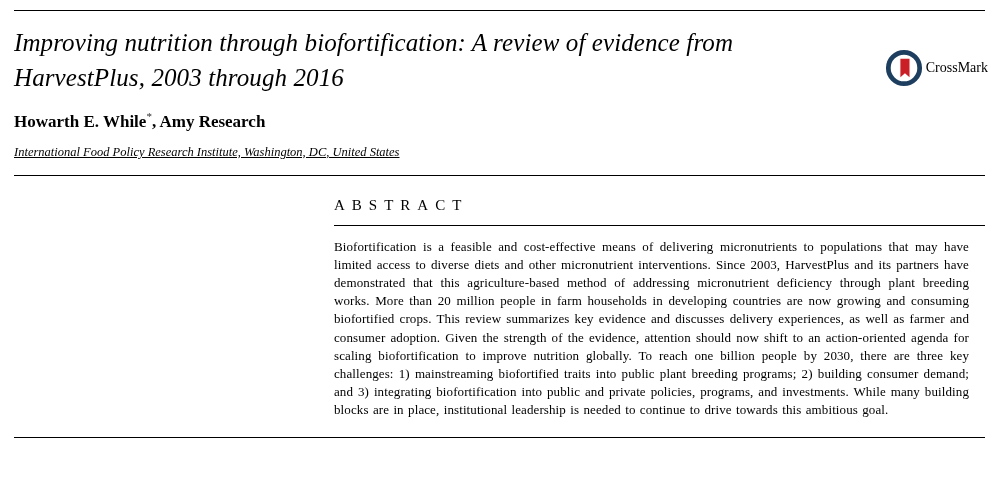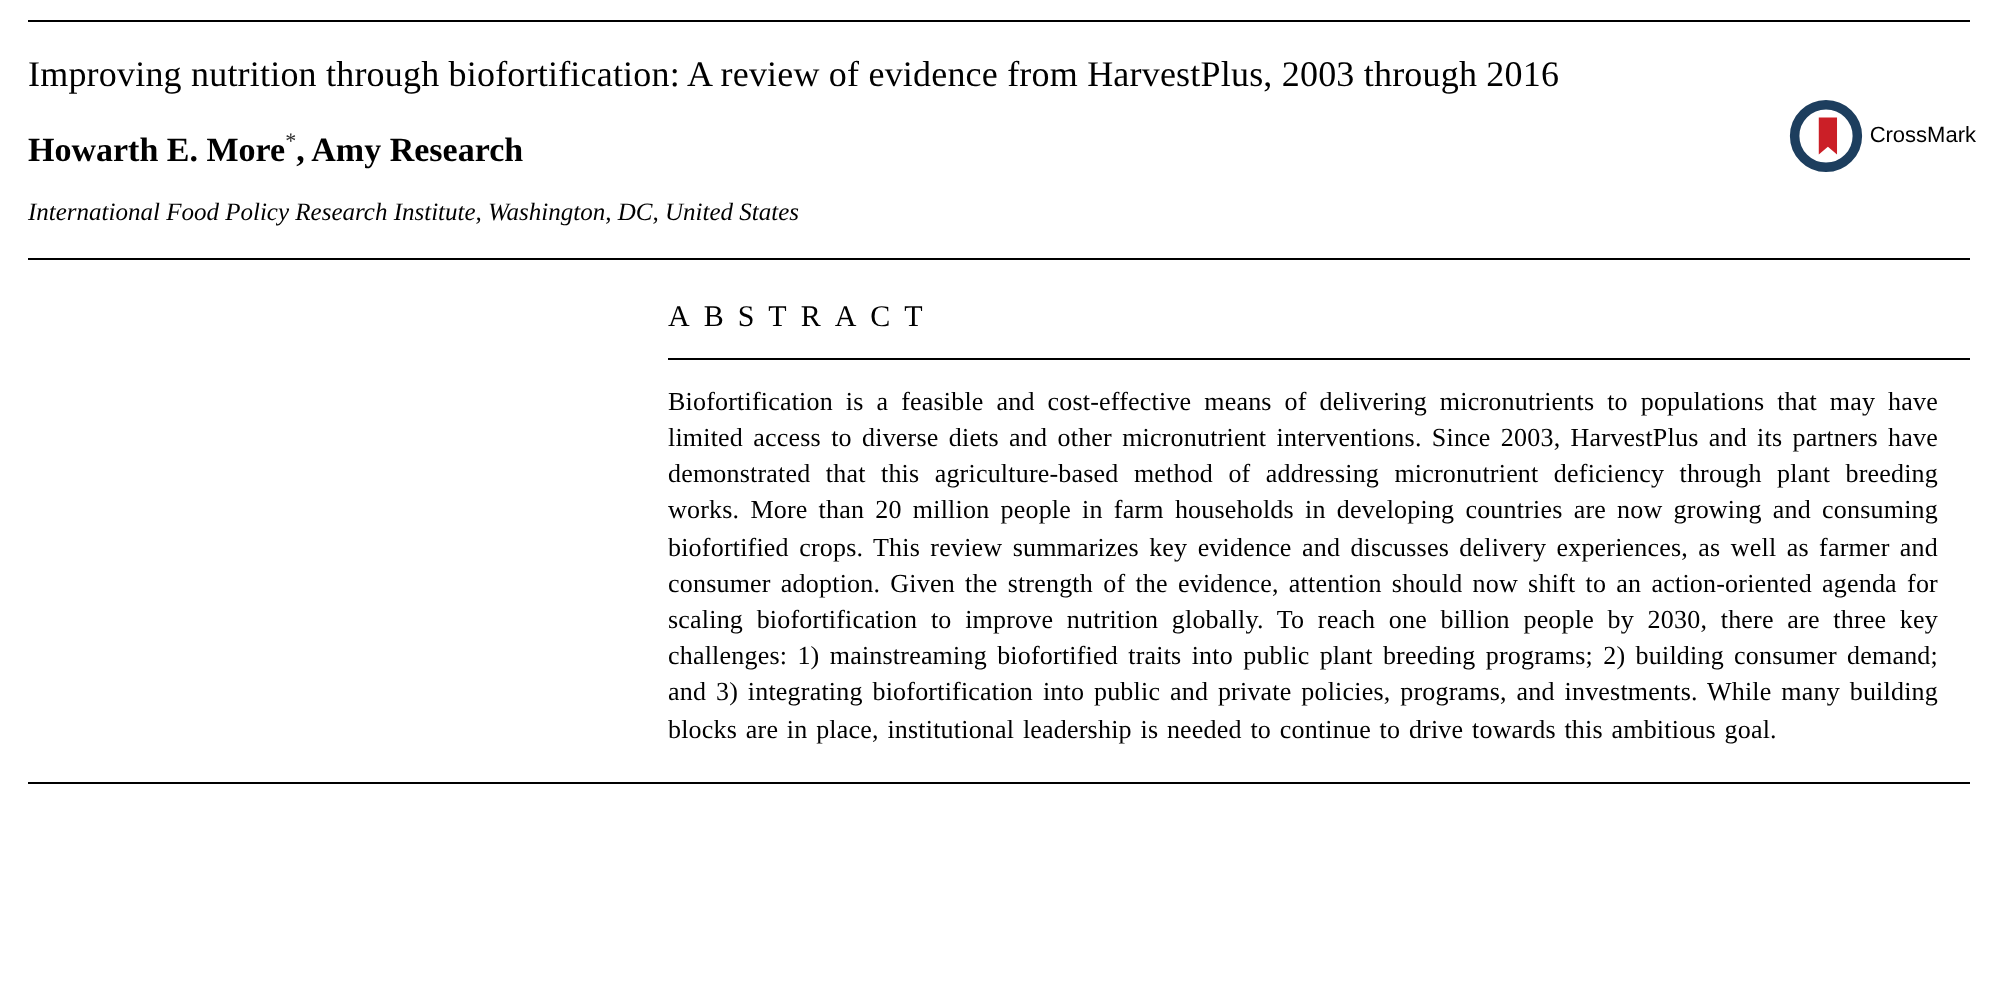--- a/index.html
+++ b/index.html
@@ -25,55 +25,57 @@
   .rule-top { margin-top: 10px; }
   .rule-mid { margin-top: 15px; }
   .rule-bottom { margin-top: 17px; }
 
   .header {
     padding: 0 15px 0 14px;
     position: relative;
   }
   .title {
     margin: 14px 0 0 0;
-    font-size: 18px;
+    font-size: 25px;
     font-weight: 400;
     line-height: 1.4;
     max-width: 835px;
     letter-spacing: 0.1px;
+    font-style: italic;
   }
   .authors {
     margin-top: 15px;
     font-size: 17px;
     font-weight: 700;
   }
   .authors .marker {
     font-size: 11px;
     vertical-align: super;
     font-weight: 400;
     color: #2c2c2c;
   }
   .affiliation {
     margin-top: 13px;
     font-size: 12.5px;
     font-style: italic;
+    text-decoration: underline;
   }
 
   .crossmark-badge {
     position: absolute;
     top: 24px;
     right: 12px;
     display: flex;
     align-items: center;
     gap: 3px;
     cursor: pointer;
   }
   .crossmark-badge .cm-label {
-    font-family: Liberation Sans, sans-serif;
-    font-size: 11px;
+    font-family: Liberation Serif, serif;
+    font-size: 14px;
     color: #000;
   }
 
   .content {
     display: flex;
     padding: 0 15px 0 28px;
   }
   .left-spacer {
     width: 306px;
     flex: 0 0 306px;
@@ -116,21 +118,21 @@
           <circle cx="20" cy="20" r="16.5" fill="#ffffff" stroke="#1d3e5e" stroke-width="5"></circle>
           <path d="M15 9 h12 v23 l-6 -5.2 -6 5.2 z" fill="#ffffff"></path>
           <path d="M16.2 10.2 h9.6 v19.6 l-4.8 -4.2 -4.8 4.2 z" fill="#cb1f27"></path>
         </svg>
       </span>
       <span class="cm-label">CrossMark</span>
     </div>
 
     <h1 class="title">Improving nutrition through biofortification: A review of evidence from HarvestPlus, 2003 through 2016</h1>
 
-    <div class="authors"><span>Howarth E. More</span><sup class="marker">*</sup><span>, </span><span>Amy Research</span></div>
+    <div class="authors"><span>Howarth E. While</span><sup class="marker">*</sup><span>, </span><span>Amy Research</span></div>
 
     <div class="affiliation">International Food Policy Research Institute, Washington, DC, United States</div>
 
   </div>
 
   <hr class="rule-full rule-mid">
 
   <div class="content">
     <div class="left-spacer"></div>
     <div class="abstract-col">

